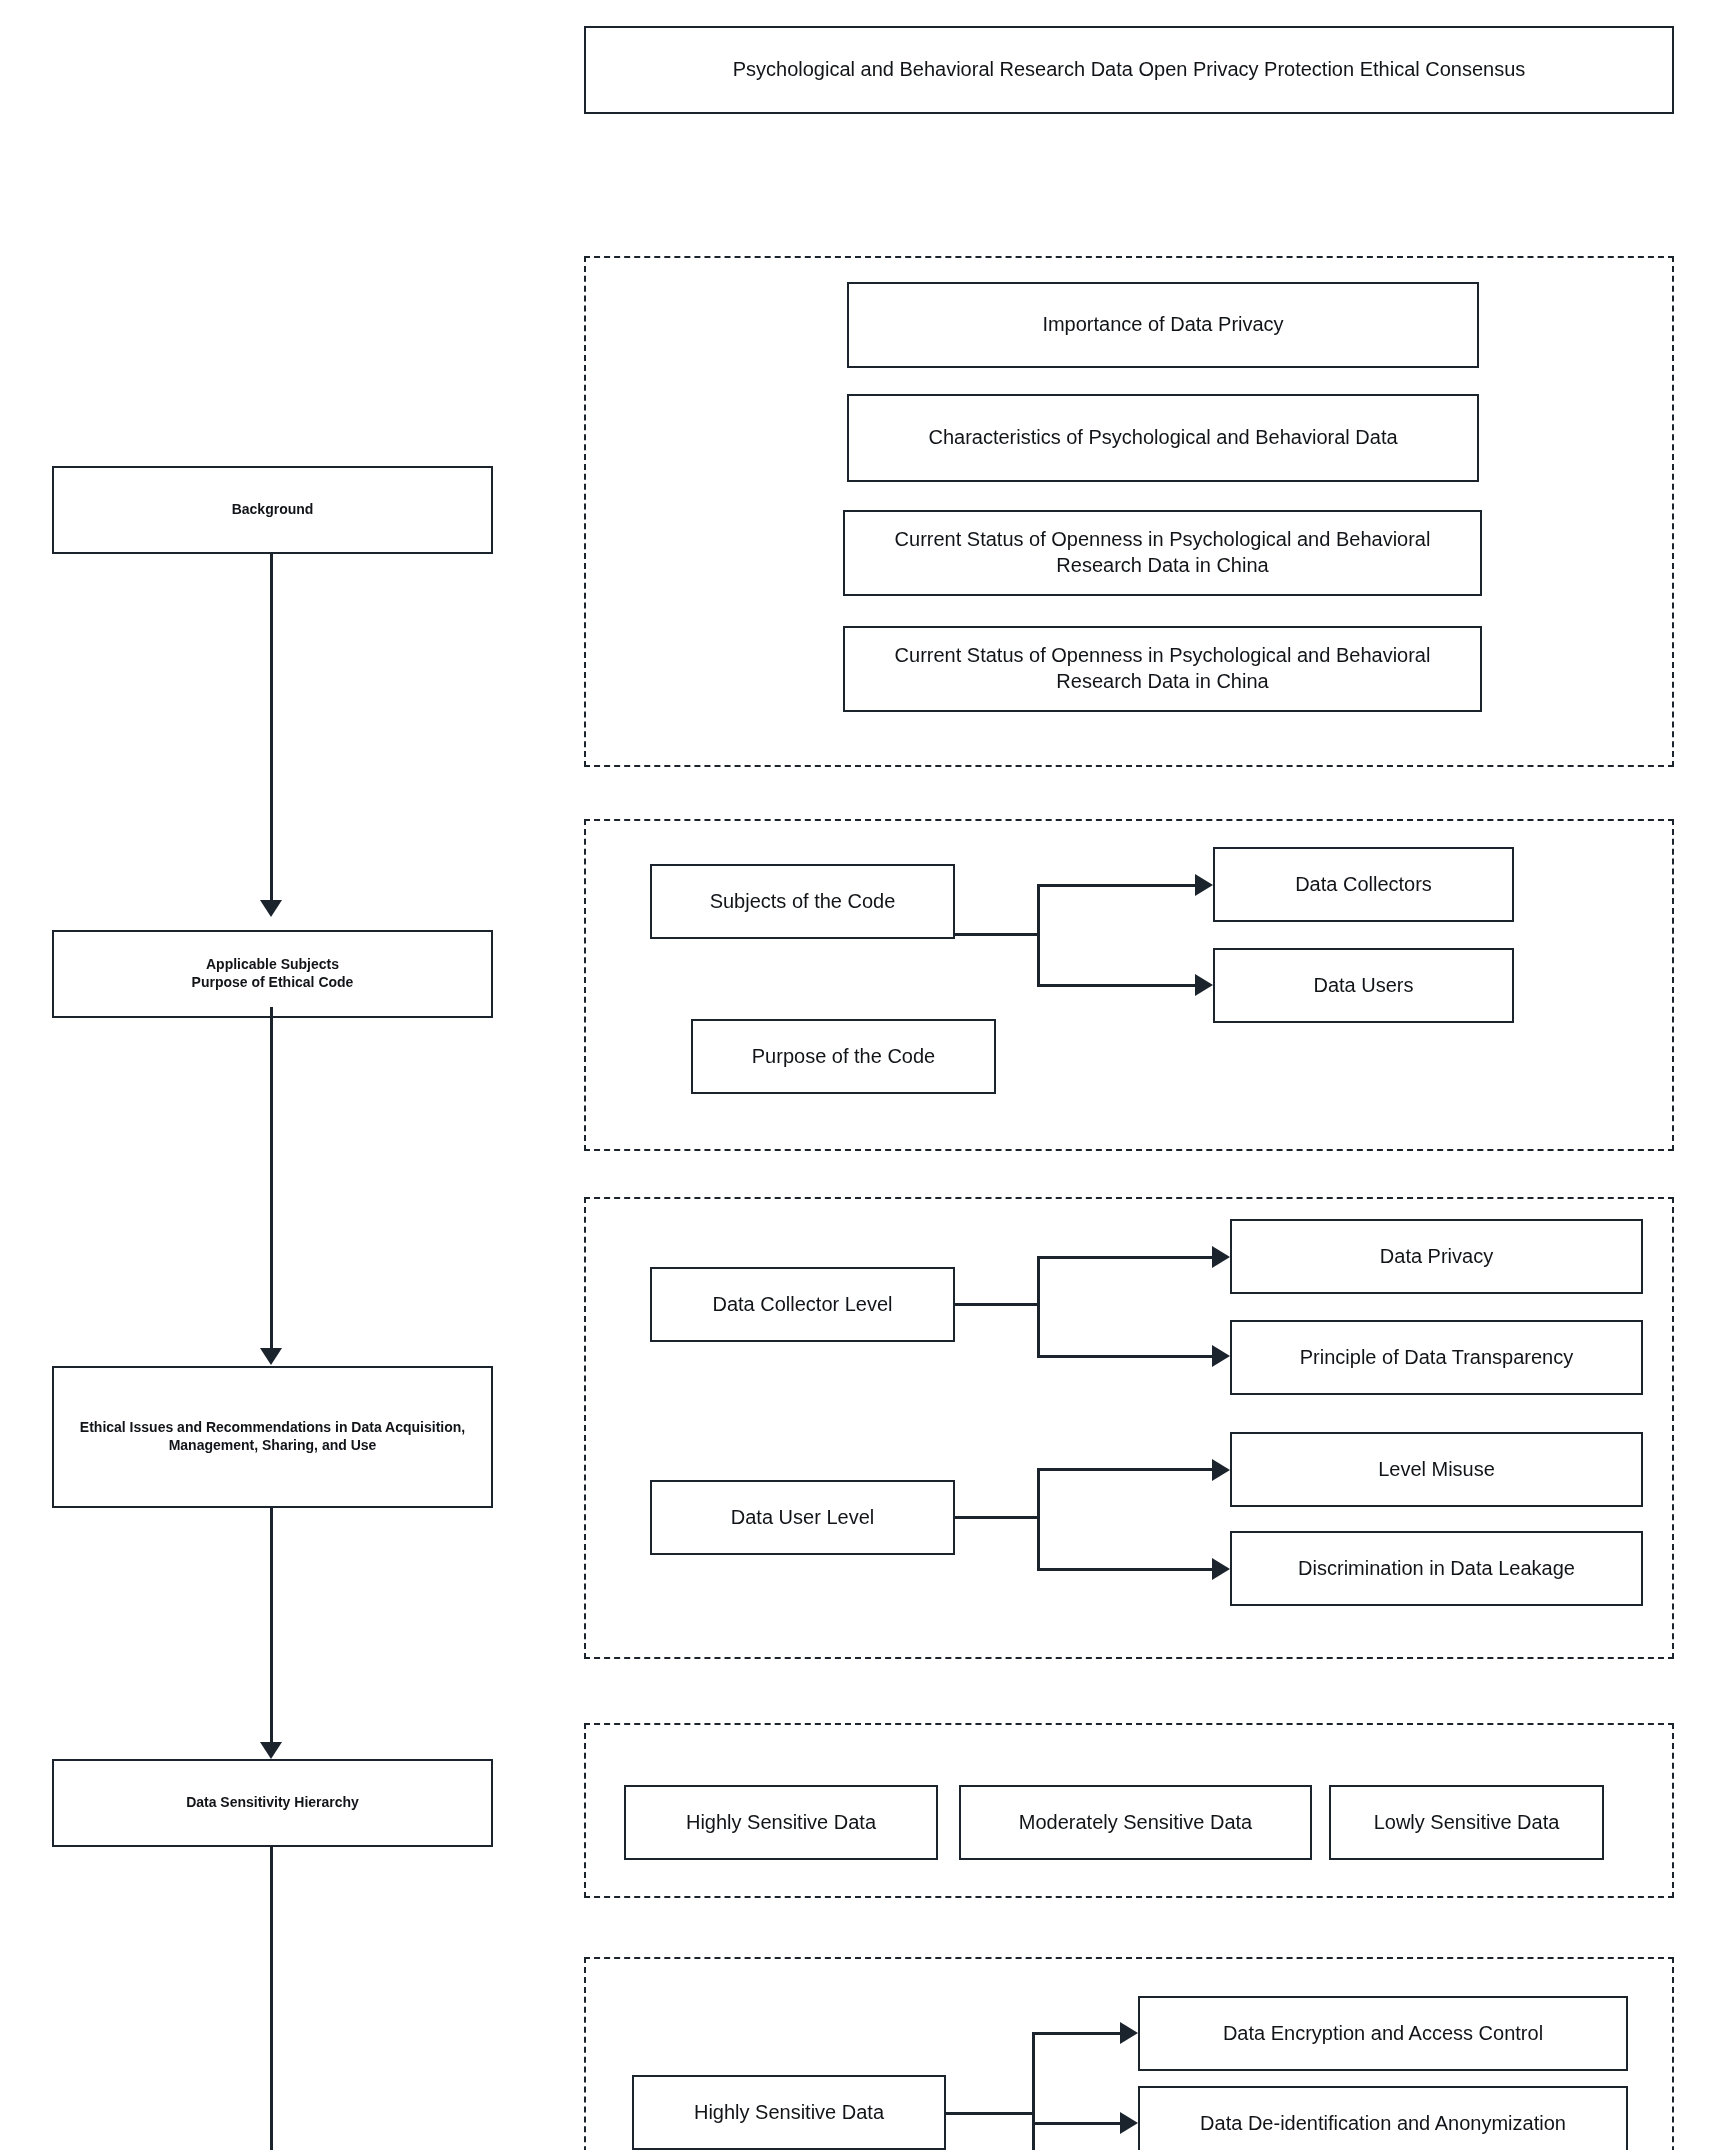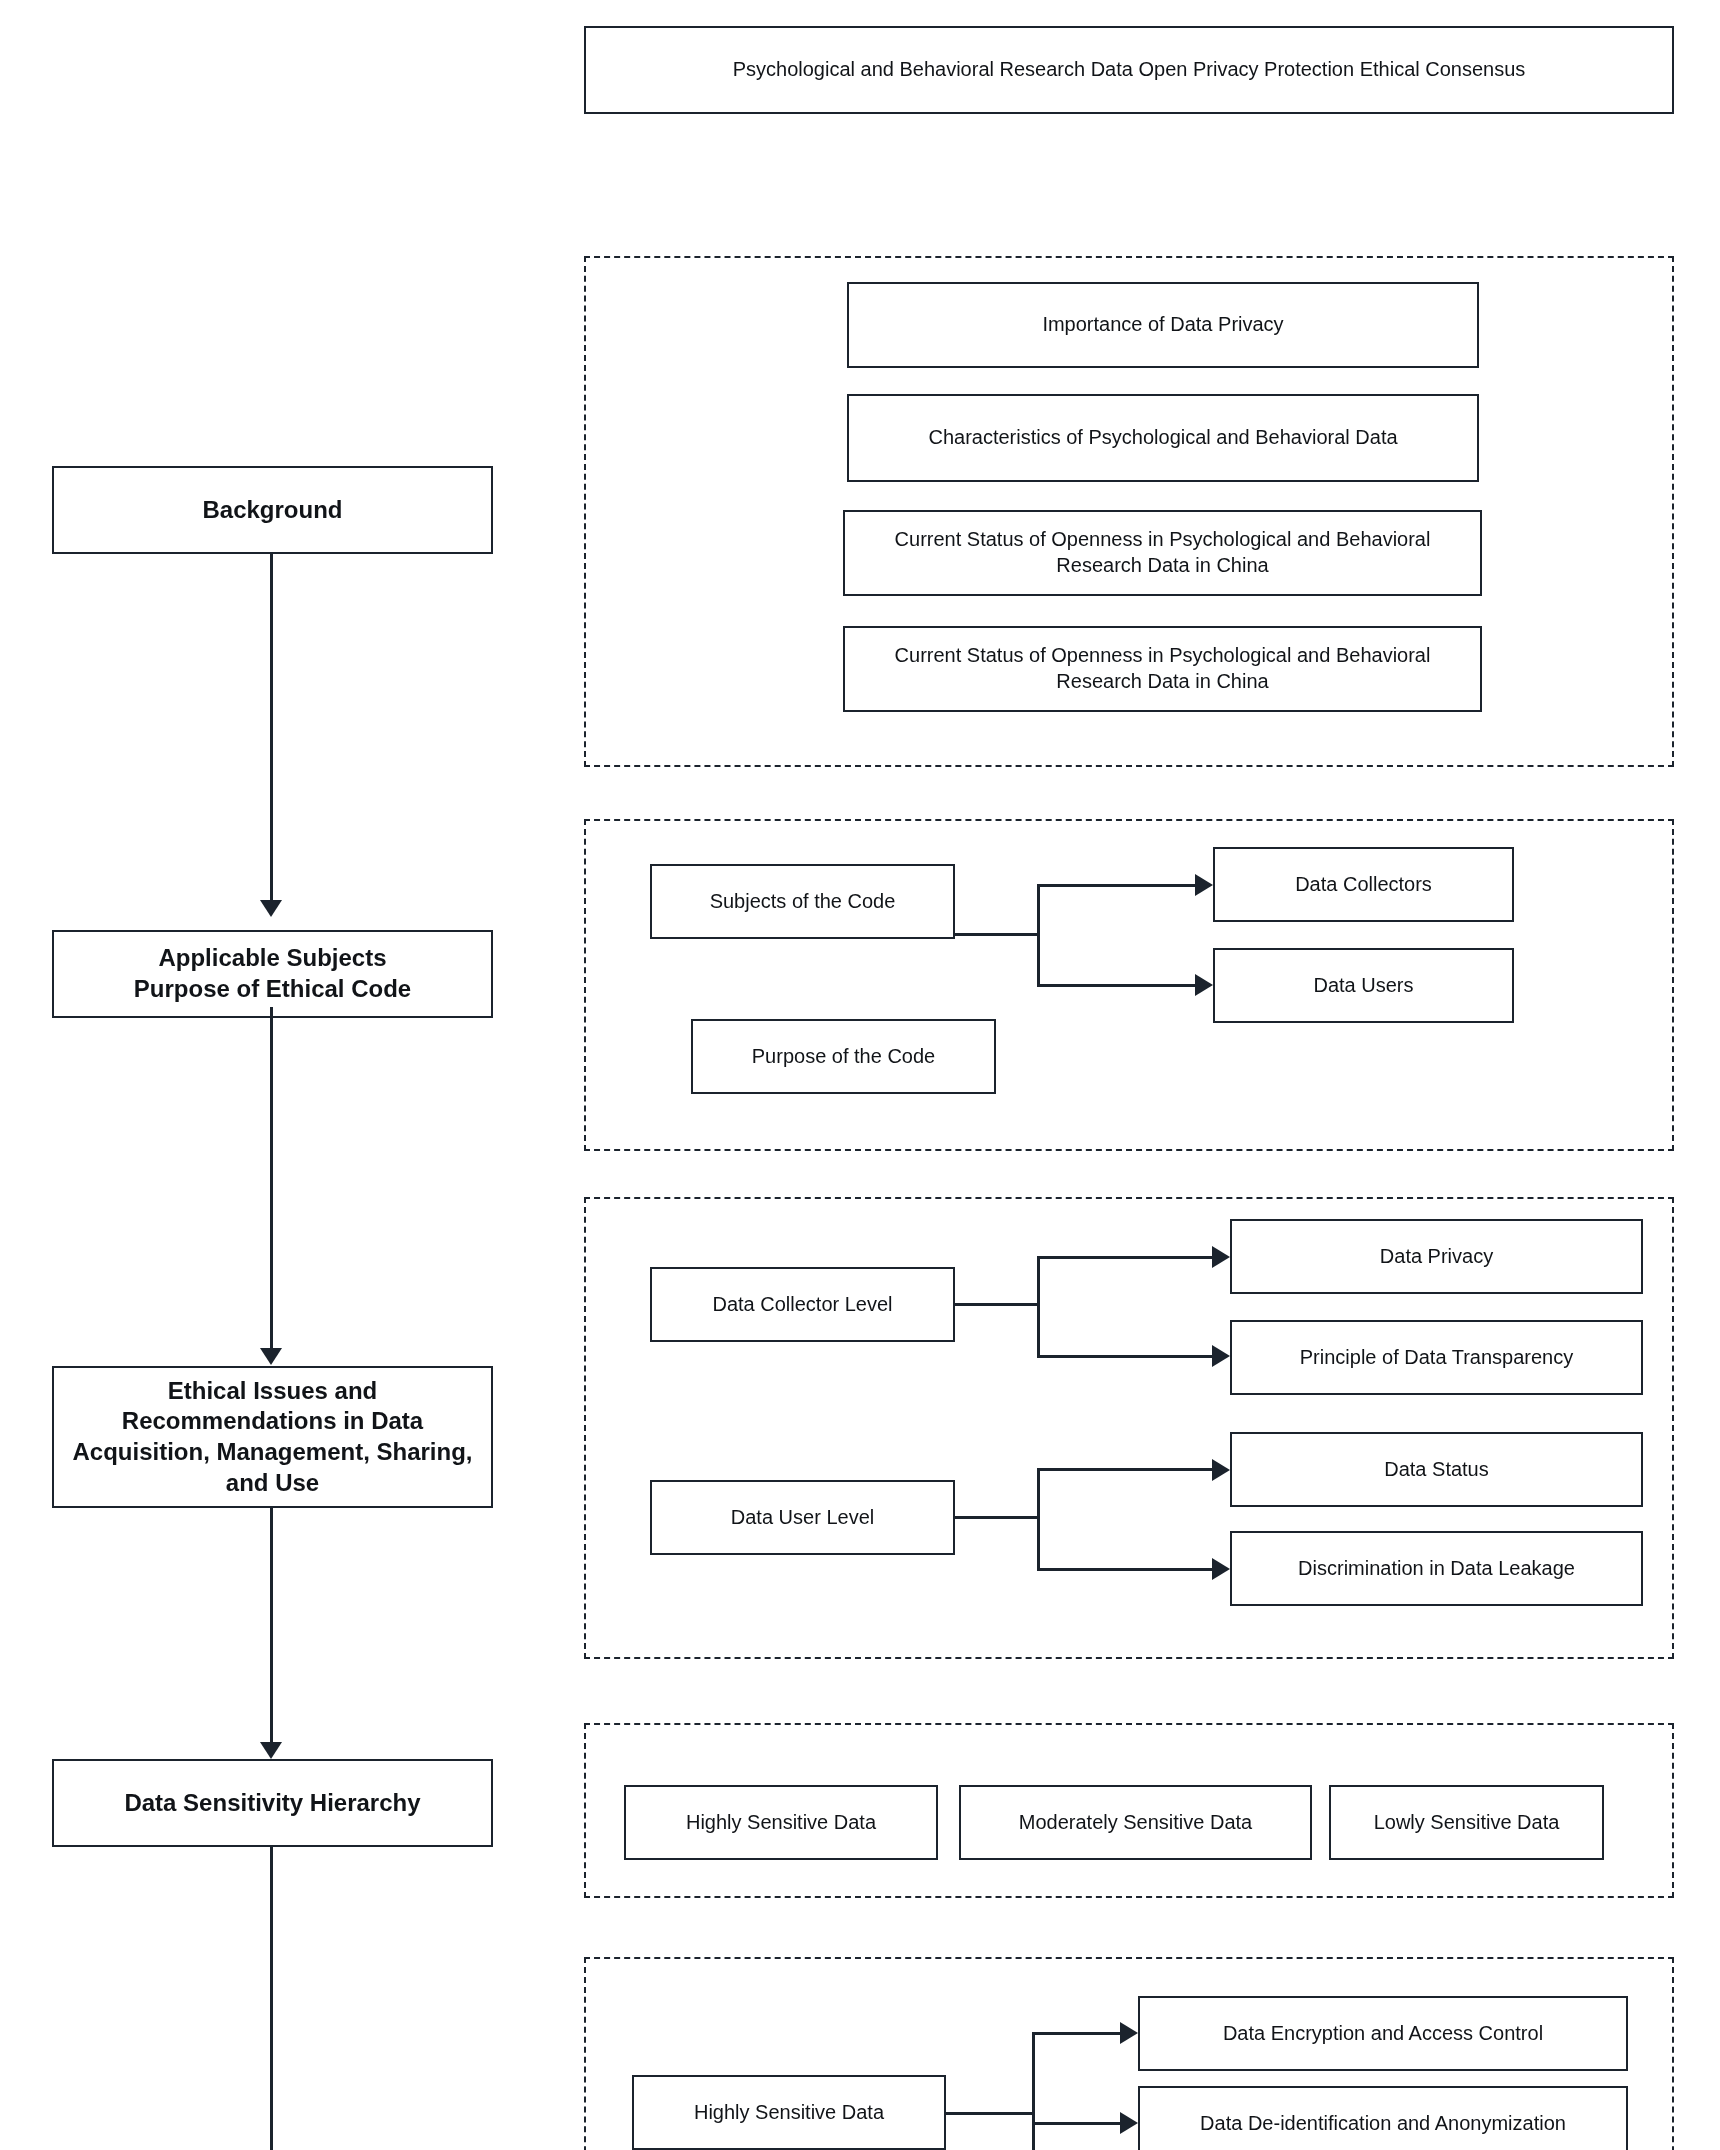--- a/index.html
+++ b/index.html
@@ -11,21 +11,21 @@
     border:2.2px solid #1b232d;
     background:#fff;
     box-sizing:border-box;
     display:flex;align-items:center;justify-content:center;
     text-align:center;
     color:#111418;
     font-size:20px;
     line-height:1.28;
     padding:2.6px 7.7px;
   }
-  .box.bold{font-weight:bold;font-size:24px;}
+  .box.bold{font-weight:bold;font-size:14px;}
 
   .dashed{
     position:absolute;
     border:2.2px dashed #1b232d;
     background:transparent;
     box-sizing:border-box;
   }
 
   .vline{position:absolute;background:#1b232d;}
   .hline{position:absolute;background:#1b232d;}
@@ -96,21 +96,21 @@
   <div class="hline" style="left:1037px;top:984px;width:159px;height:3px;"></div>
   <div class="arrow-right" style="left:1195px;top:974px;"></div>
 
   <div class="dashed" style="left:584px;top:1197px;width:1090px;height:462px;"></div>
 
   <div class="box" style="left:650px;top:1267px;width:305px;height:75px;">Data Collector Level</div>
   <div class="box" style="left:650px;top:1480px;width:305px;height:75px;">Data User Level</div>
 
   <div class="box" style="left:1230px;top:1219px;width:413px;height:75px;">Data Privacy</div>
   <div class="box" style="left:1230px;top:1320px;width:413px;height:75px;">Principle of Data Transparency</div>
-  <div class="box" style="left:1230px;top:1432px;width:413px;height:75px;">Data Status</div>
+  <div class="box" style="left:1230px;top:1432px;width:413px;height:75px;">Level Misuse</div>
   <div class="box" style="left:1230px;top:1531px;width:413px;height:75px;">Discrimination in Data Leakage</div>
 
   <div class="hline" style="left:955px;top:1303px;width:84px;height:3px;"></div>
   <div class="vline" style="left:1037px;top:1256px;width:3px;height:102px;"></div>
   <div class="hline" style="left:1037px;top:1256px;width:176px;height:3px;"></div>
   <div class="arrow-right" style="left:1212px;top:1246px;"></div>
   <div class="hline" style="left:1037px;top:1355px;width:176px;height:3px;"></div>
   <div class="arrow-right" style="left:1212px;top:1345px;"></div>
 
   <div class="hline" style="left:955px;top:1516px;width:84px;height:3px;"></div>

